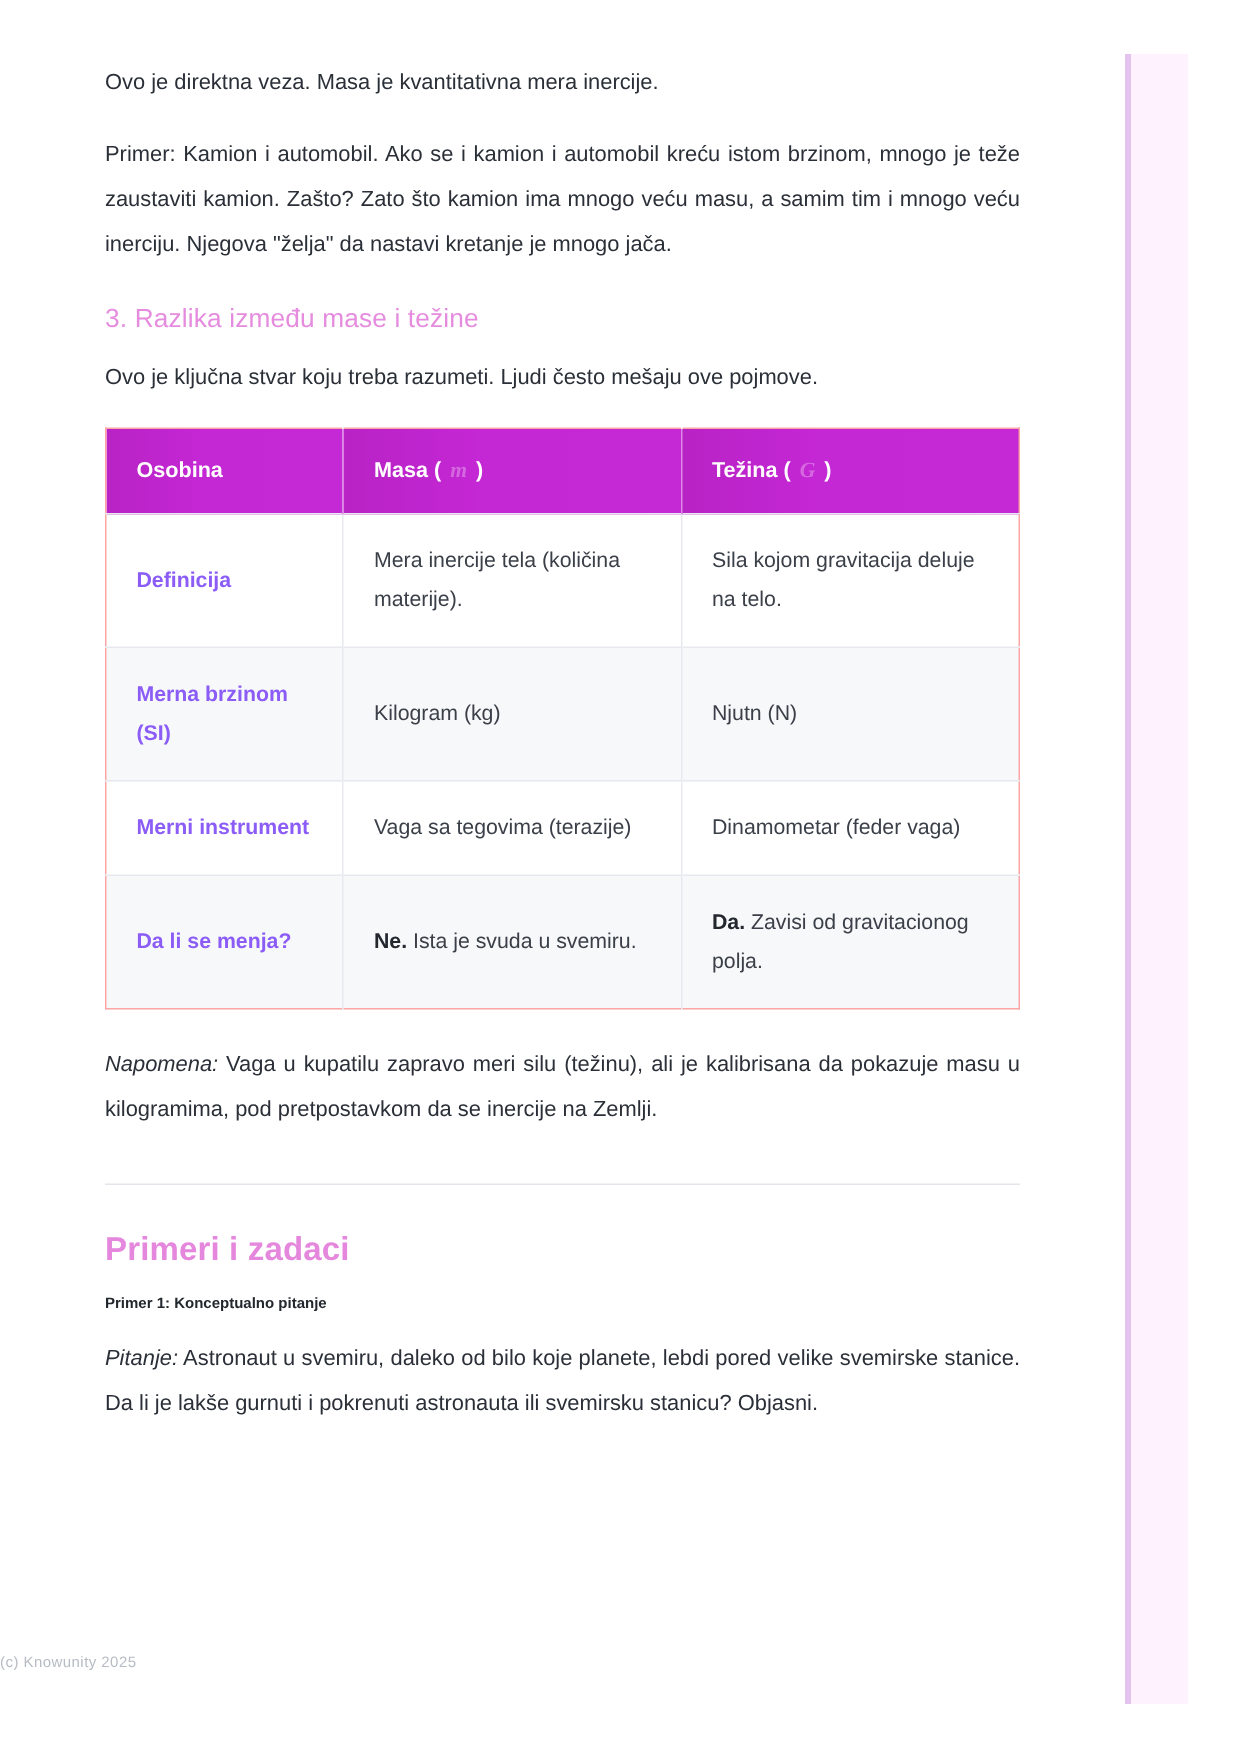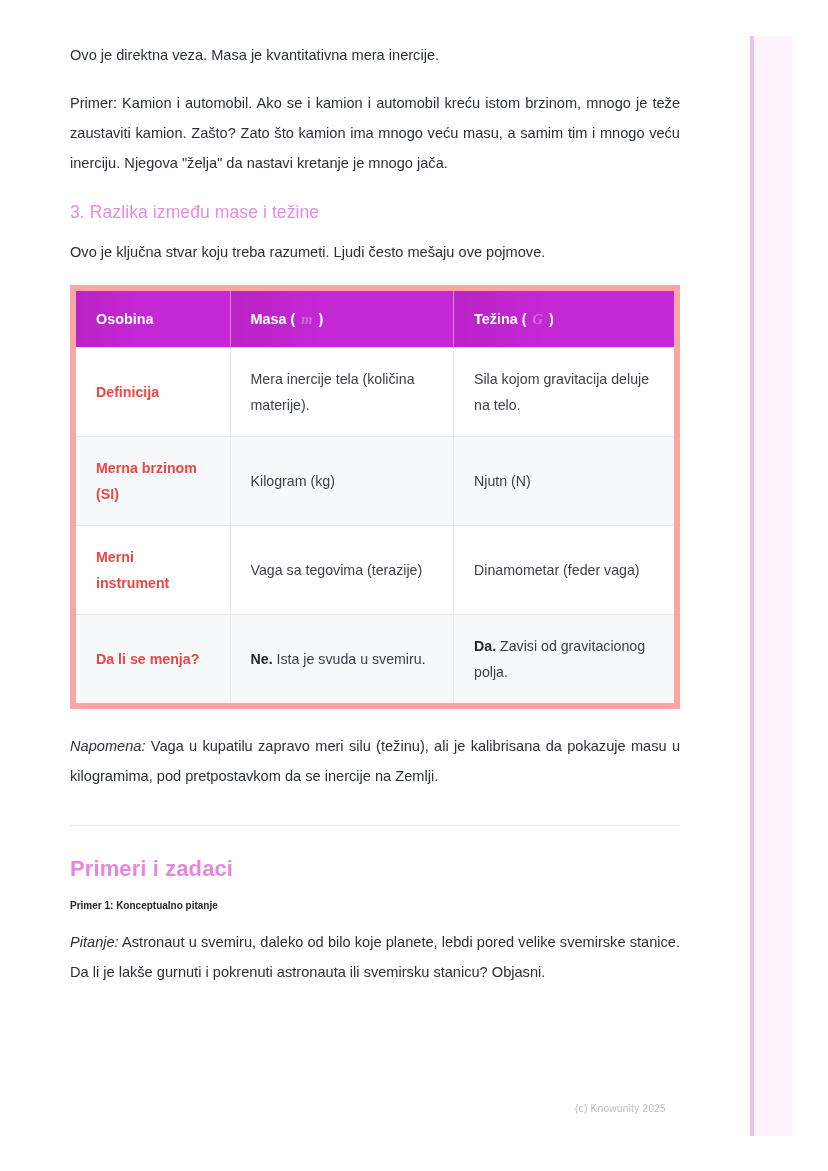--- a/index.html
+++ b/index.html
@@ -93,21 +93,21 @@
     font-size: 10px;
     font-weight: bold;
     color: #23272e;
   }
 
   
   table.compare {
     width: 100%;
     border-collapse: collapse;
     margin: 18px 0 22px 0;
-    border: 6px solid #fca5a5;
+    border: 1px solid #fca5a5;
     table-layout: fixed;
   }
   table.compare thead th {
     background: linear-gradient(90deg, #b823c5 0%, #c427d4 40%, #c528d5 100%);
     color: #ffffff;
     font-size: 14.4px;
     font-weight: bold;
     text-align: left;
     padding: 18px 20px;
     border-right: 1px solid rgba(255,255,255,0.45);
@@ -126,21 +126,21 @@
     font-size: 14.2px;
     line-height: 26px;
     color: #3a3f48;
     border-right: 1px solid #e7e9ee;
     border-top: 1px solid #e7e9ee;
     vertical-align: middle;
   }
   table.compare tbody td:last-child { border-right: none; }
   table.compare tbody td.rowhead {
     font-weight: bold;
-    color: #ef4444;
+    color: #8b5cf6;
   }
   table.compare tbody tr.alt td { background: #f7f8fa; }
   table.compare tbody td b { color: #23272e; }
 
   col.c1 { width: 26%; }
   col.c2 { width: 37%; }
   col.c3 { width: 37%; }
 
   
   p.note { margin: 22px 0 0 0; }
@@ -150,21 +150,20 @@
     border: none;
     border-top: 1px solid #e3e5ea;
     margin: 34px 0 0 0;
   }
 
   #footer {
     position: absolute;
     left: 0;
     top: 1103px;
     width: 734px;
-    text-align: right;
     padding-right: 68px;
     font-size: 10px;
     color: #b7bcc4;
     letter-spacing: 0.3px;
   }
 </style>
 </head>
 <body>
 
 <div id="right-strip"></div>

